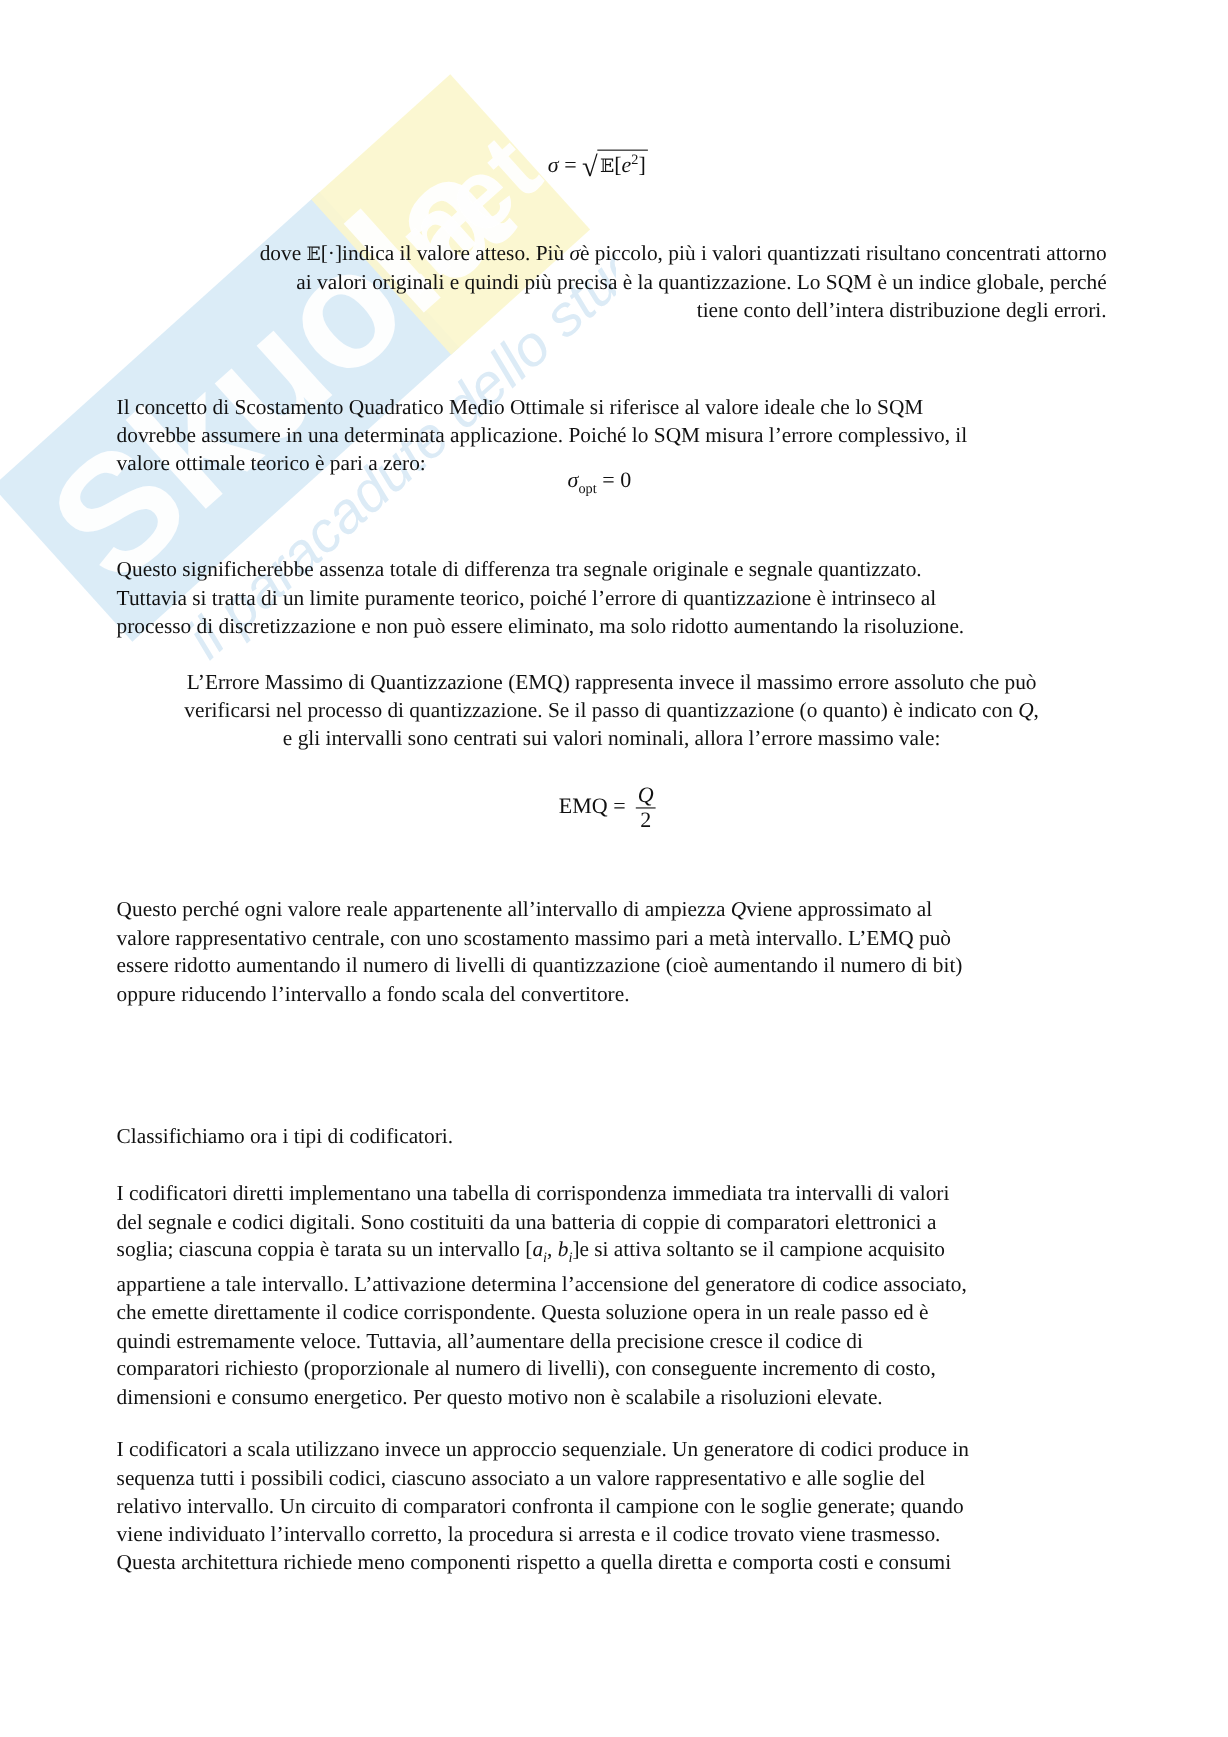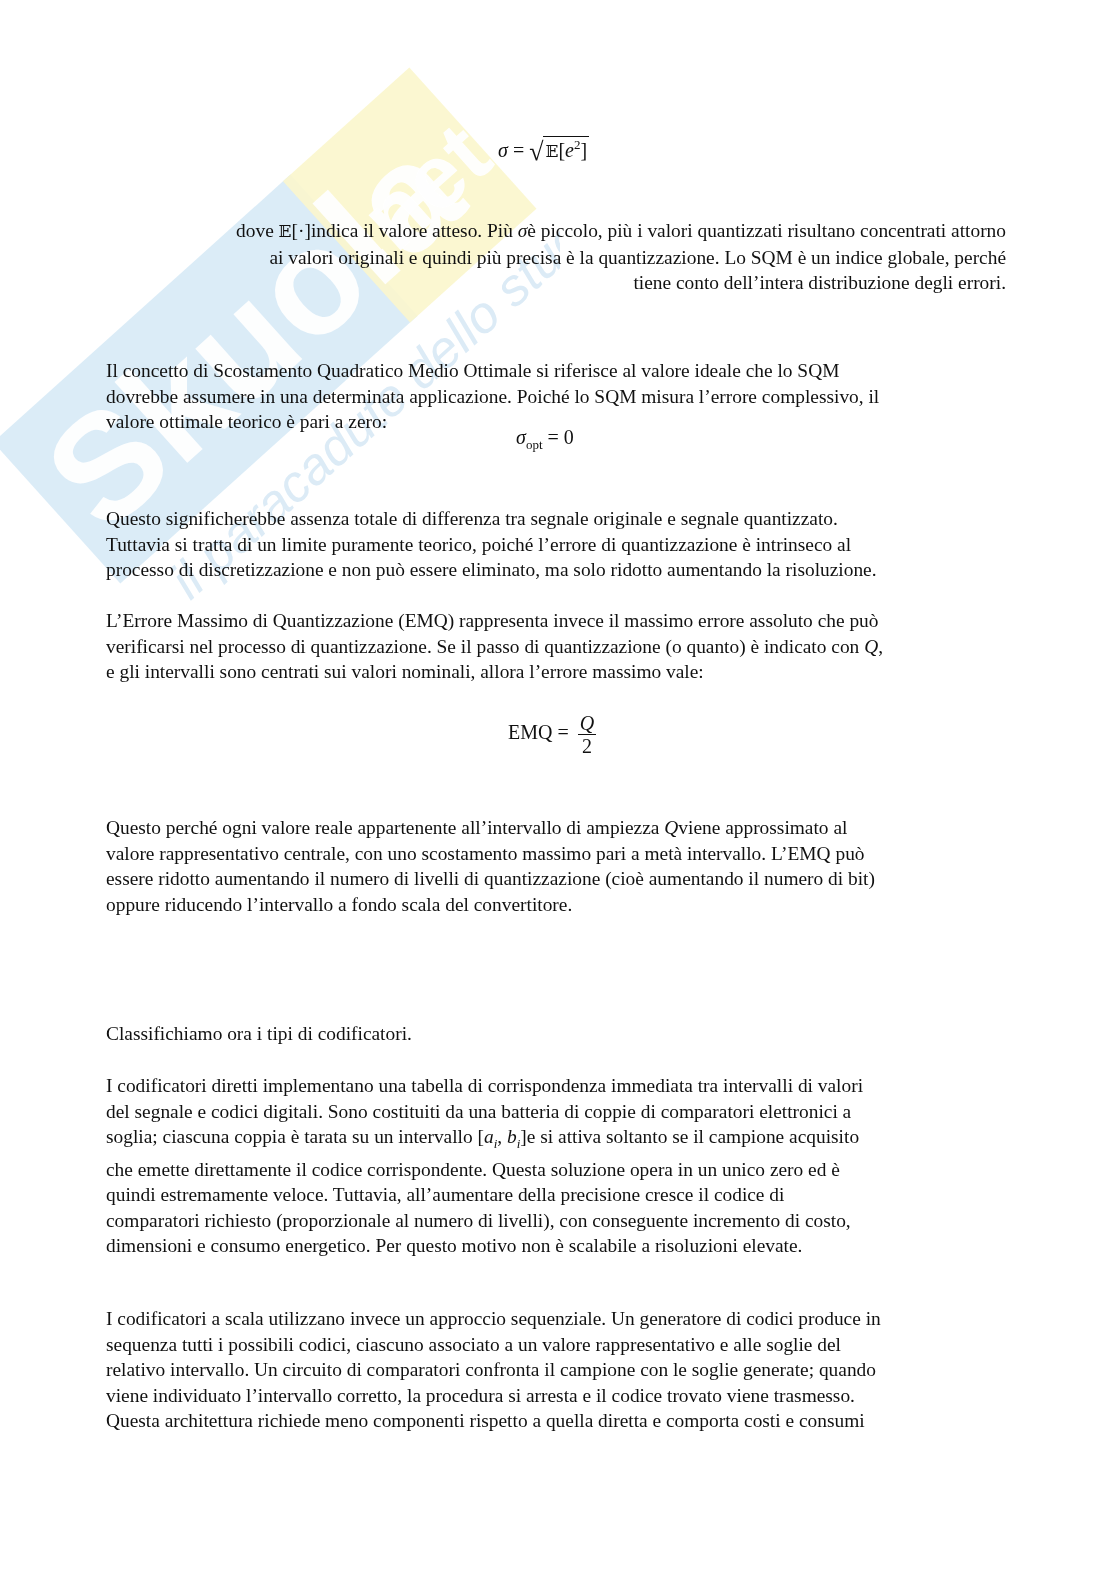--- a/index.html
+++ b/index.html
@@ -63,21 +63,21 @@
     <span class="it">σ</span><sub>opt</sub>
     <span>= 0</span>
   </div>
 
   <div class="p" style="top:506px;">
     <span class="line">Questo significherebbe assenza totale di differenza tra segnale originale e segnale quantizzato.</span>
     <span class="line">Tuttavia si tratta di un limite puramente teorico, poiché l’errore di quantizzazione è intrinseco al</span>
     <span class="line">processo di discretizzazione e non può essere eliminato, ma solo ridotto aumentando la risoluzione.</span>
   </div>
 
-  <div class="p" style="top:608px;">
+  <div class="p" style="top:608px;text-align:center;">
     <span class="line">L’Errore Massimo di Quantizzazione (EMQ) rappresenta invece il massimo errore assoluto che può</span>
     <span class="line"><span>verificarsi nel processo di quantizzazione. Se il passo di quantizzazione (o quanto) è indicato con </span><span class="m">Q</span><span>,</span></span>
     <span class="line">e gli intervalli sono centrati sui valori nominali, allora l’errore massimo vale:</span>
   </div>
 
   <div class="eq" style="left:508px; top:712px;">
     <span>EMQ =</span>
     <span class="frac">
         <span class="num it">Q</span>
         <span class="den">2</span>
@@ -92,21 +92,22 @@
   </div>
 
   <div class="p" style="top:1021px;">
     <span class="line">Classifichiamo ora i tipi di codificatori.</span>
   </div>
 
   <div class="p" style="top:1073px;">
     <span class="line">I codificatori diretti implementano una tabella di corrispondenza immediata tra intervalli di valori</span>
     <span class="line">del segnale e codici digitali. Sono costituiti da una batteria di coppie di comparatori elettronici a</span>
     <span class="line"><span>soglia; ciascuna coppia è tarata su un intervallo </span><span>[</span><span class="m">a</span><sub class="m">i</sub><span>, </span><span class="m">b</span><sub class="m">i</sub><span>]</span><span>e si attiva soltanto se il campione acquisito</span></span>
-    <span class="line">che emette direttamente il codice corrispondente. Questa soluzione opera in un unico zero ed è</span>
+    <span class="line">appartiene a tale intervallo. L’attivazione determina l’accensione del generatore di codice associato,</span>
+    <span class="line">che emette direttamente il codice corrispondente. Questa soluzione opera in un reale passo ed è</span>
     <span class="line">quindi estremamente veloce. Tuttavia, all’aumentare della precisione cresce il codice di</span>
     <span class="line">comparatori richiesto (proporzionale al numero di livelli), con conseguente incremento di costo,</span>
     <span class="line">dimensioni e consumo energetico. Per questo motivo non è scalabile a risoluzioni elevate.</span>
   </div>
 
   <div class="p" style="top:1306px;">
     <span class="line">I codificatori a scala utilizzano invece un approccio sequenziale. Un generatore di codici produce in</span>
     <span class="line">sequenza tutti i possibili codici, ciascuno associato a un valore rappresentativo e alle soglie del</span>
     <span class="line">relativo intervallo. Un circuito di comparatori confronta il campione con le soglie generate; quando</span>
     <span class="line">viene individuato l’intervallo corretto, la procedura si arresta e il codice trovato viene trasmesso.</span>

